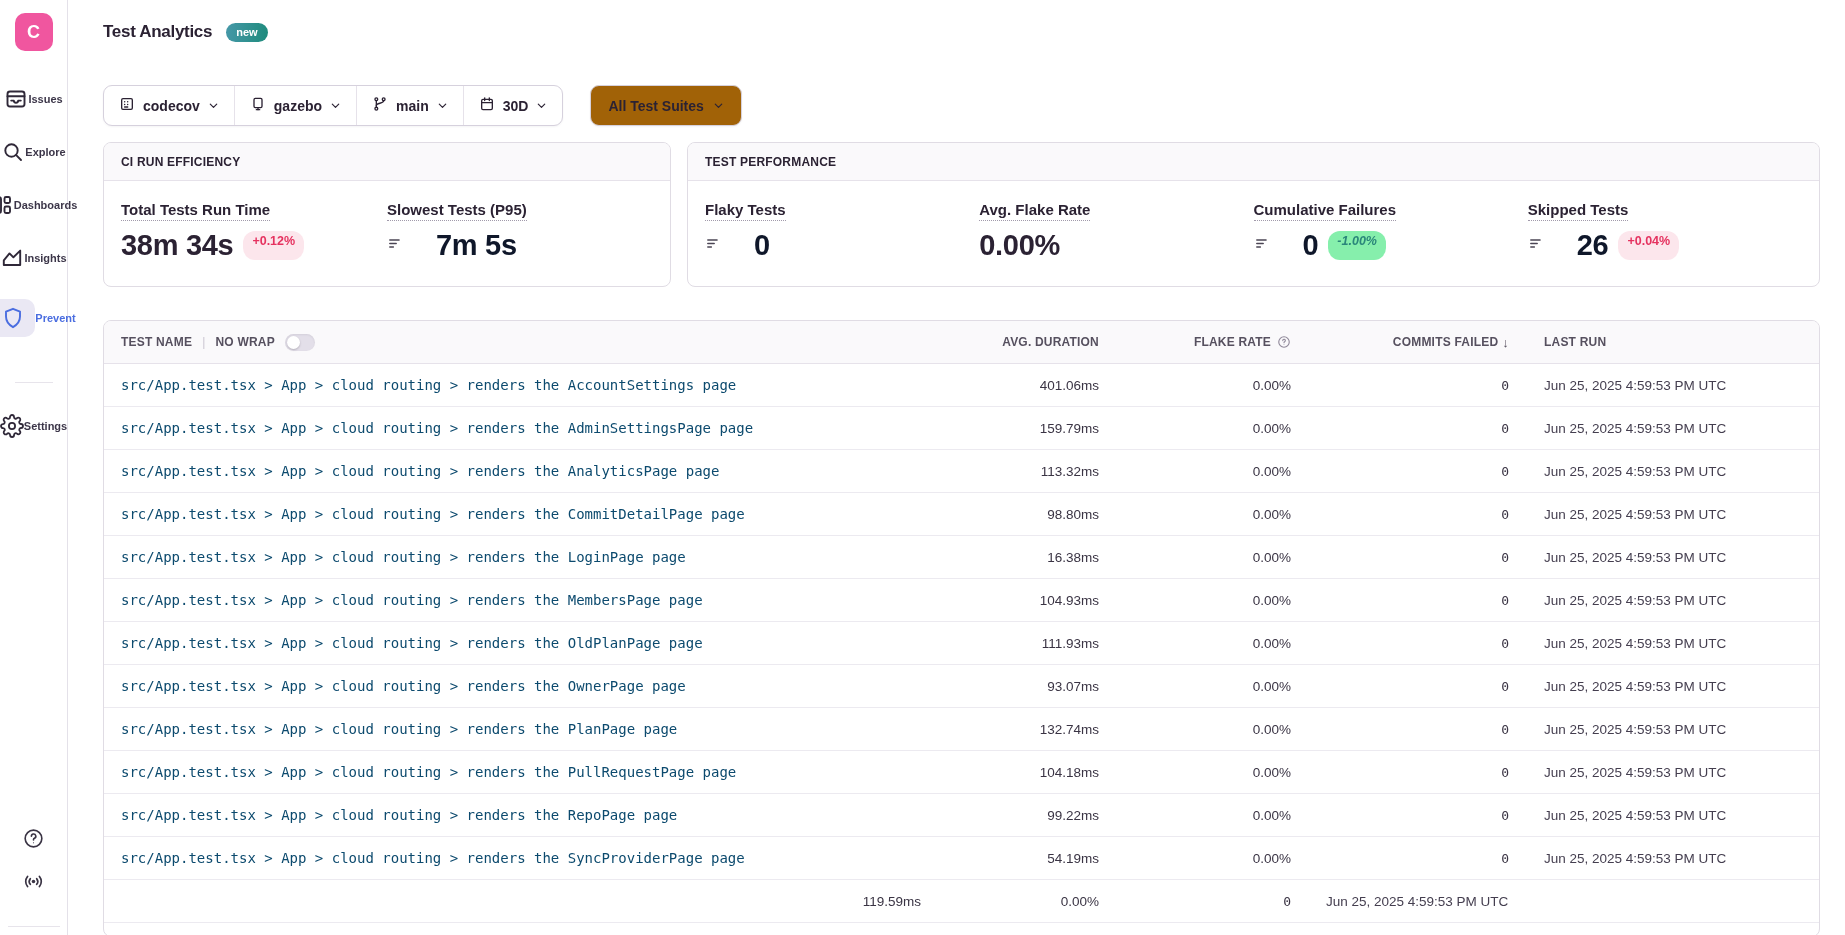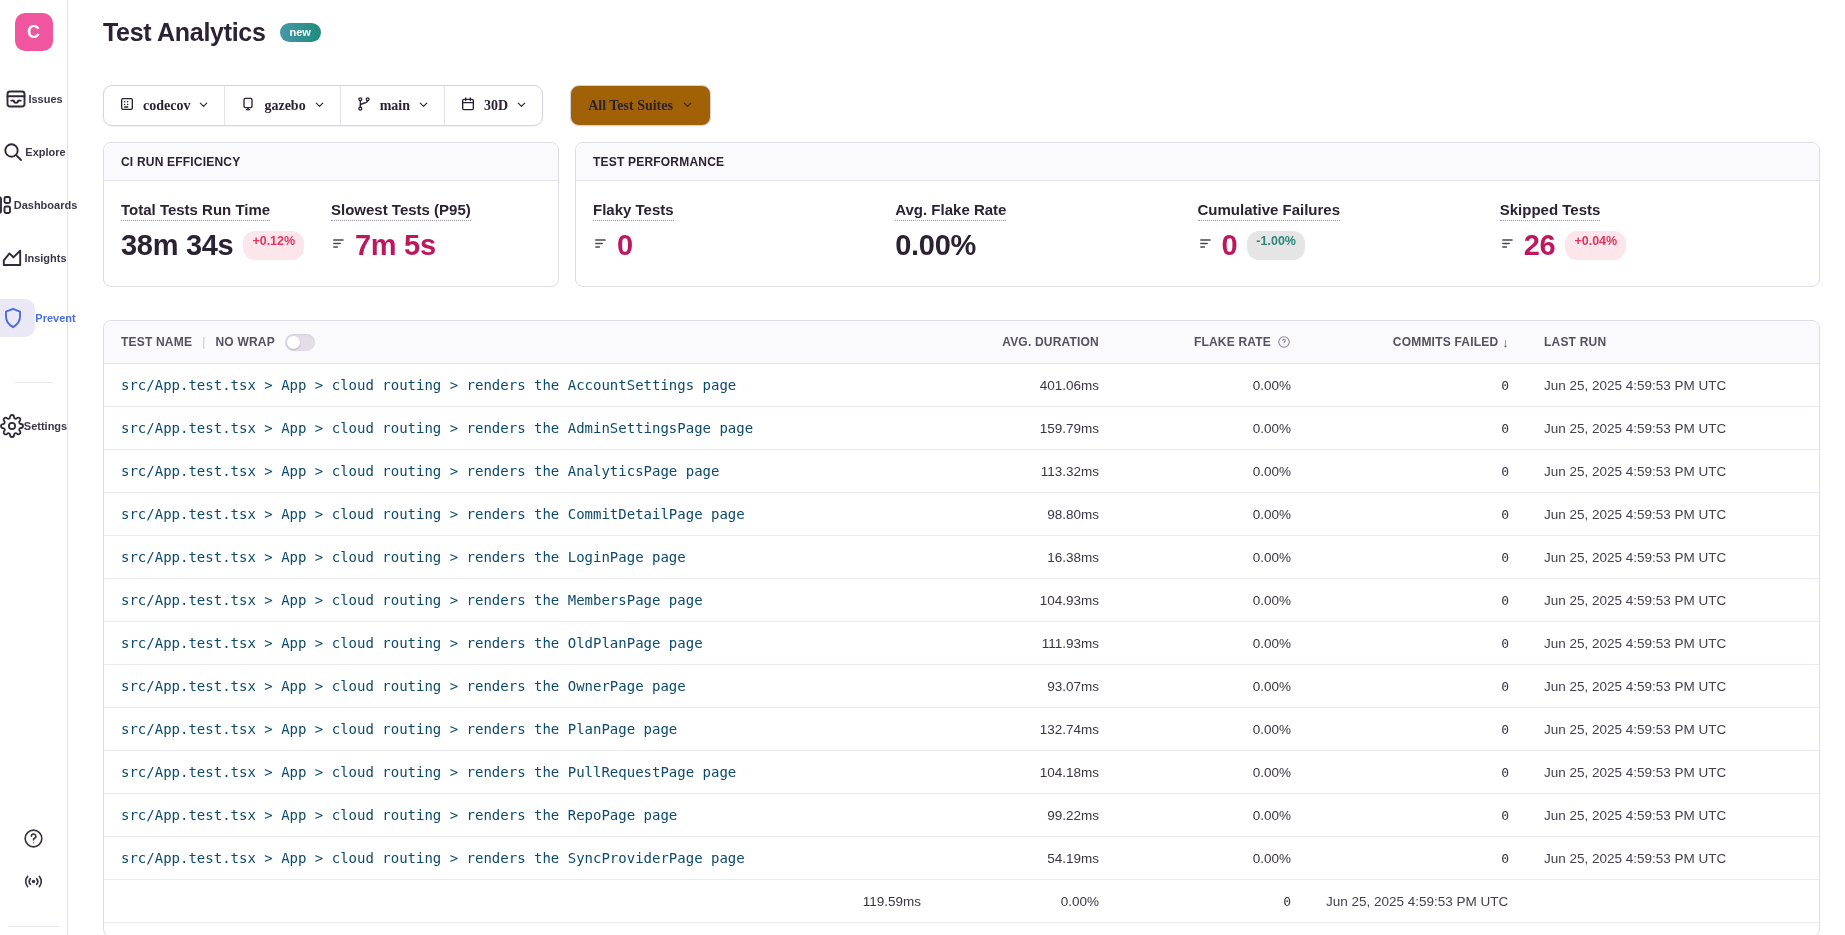--- a/index.html
+++ b/index.html
@@ -24,58 +24,58 @@
   .active-pill { background:#eae8f4; border-radius:10px; padding:7px 10px; }
   .side-divider { width:38px; border-top:1px solid #e7e4eb; margin:16px 0; }
   .side-bottom { margin-top:auto; display:flex; flex-direction:column; align-items:center; gap:15px; }
   .side-bottom .ic { cursor:pointer; }
   .bottom-divider { width:52px; border-top:1px solid #e7e4eb; margin-top:13px; }
 
   
   .main { flex:1; padding:14px 25px 0 35px; position:relative; }
 
   .page-head { display:flex; align-items:center; gap:14px; height:36px; }
-  .page-title { font-size:25px; font-weight:700; letter-spacing:-.3px; color:#2b2233; }
+  .page-title { font-size:17px; font-weight:700; letter-spacing:-.3px; color:#2b2233; }
   .new-badge { background:linear-gradient(95deg,#4698a8,#1e8b7c); color:#fff;
     font-size:11px; font-weight:600; padding:3px 10px 4px; border-radius:10px; }
 
   
-  .filter-row { display:flex; margin-top:35px;font-family:Liberation Serif, serif; }
+  .filter-row { display:flex; margin-top:35px; }
   .seg-group { display:inline-flex; align-items:stretch; background:#fff;
     border:1px solid #d6d1dd; border-radius:9px; height:41px;
     box-shadow:0 1px 2px rgba(43,34,51,.05); }
   .seg { display:flex; align-items:center; gap:8px; padding:0 15px; font-size:14px;
     font-weight:600; color:#2b2233; cursor:pointer; }
   .seg + .seg { border-left:1px solid #e6e2ea; }
   .seg svg { stroke:#2b2233; }
   .suites-btn { display:flex; align-items:center; gap:9px; margin-left:27px; height:41px;
     background:#a16207; border:1px solid #d6d1dd; border-radius:9px; padding:0 17px;
     font-size:14px; font-weight:600; color:#2b2233; cursor:pointer;
     box-shadow:0 1px 2px rgba(43,34,51,.05); }
   .chev { flex:0 0 auto; }
 
   
   .panels { display:flex; gap:16px; margin-top:16px; }
   .panel { border:1px solid #e0dce4; border-radius:8px; background:#fff; overflow:hidden; }
-  .panel-ci { width:456px; }
+  .panel-ci { width:568px; }
   .panel-perf { flex:1; }
   .panel-head { background:#faf9fb; border-bottom:1px solid #e6e2ea; padding:12px 17px 11px;
     font-size:12px; font-weight:700; letter-spacing:.2px; color:#2b2233; }
   .panel-body { display:grid; padding:20px 17px 24px; }
   .panel-ci .panel-body { grid-template-columns:1fr 1fr; }
   .panel-perf .panel-body { grid-template-columns:1fr 1fr 1fr 1fr; }
   .metric-label { display:inline-block; font-size:15px; font-weight:600; color:#2b2233;
     border-bottom:1px dotted #a19aab; padding-bottom:2px; cursor:pointer; }
   .metric-value-row { display:flex; align-items:center; gap:10px; margin-top:8px; }
   .metric-value { font-size:29px; font-weight:600; color:#2b2233; letter-spacing:-.3px; }
   .metric-link { display:flex; align-items:center; gap:7px; cursor:pointer; }
-  .metric-link .metric-value { color:#be185d; }
+  .metric-link .metric-value { color:#0f172a;margin-left:25px; }
   .pill { font-size:12.5px; font-weight:600; padding:3px 9px 12px; border-radius:12px; }
   .pill-red { background:#fce6ec; color:#e5325f; }
-  .pill-teal { background:#e5e5e5; color:#2a867a; }
+  .pill-teal { background:#86efac; color:#2a867a;font-style:italic; }
 
   
   .table-card { margin-top:33px; border:1px solid #e0dce4; border-radius:8px;
     overflow:hidden; height:617px; background:#fff; }
   .t-grid { display:grid; grid-template-columns:1fr 178px 192px 218px 310px; align-items:center; }
   .t-head { background:#faf9fb; border-bottom:1px solid #e6e2ea; height:43px;
     font-size:12px; font-weight:700; color:#56505f; letter-spacing:.2px; }
   .t-head > div { display:flex; align-items:center; }
   .th-name { padding-left:17px; gap:10px; }
   .th-sep { color:#cbc6d2; font-weight:400; }

